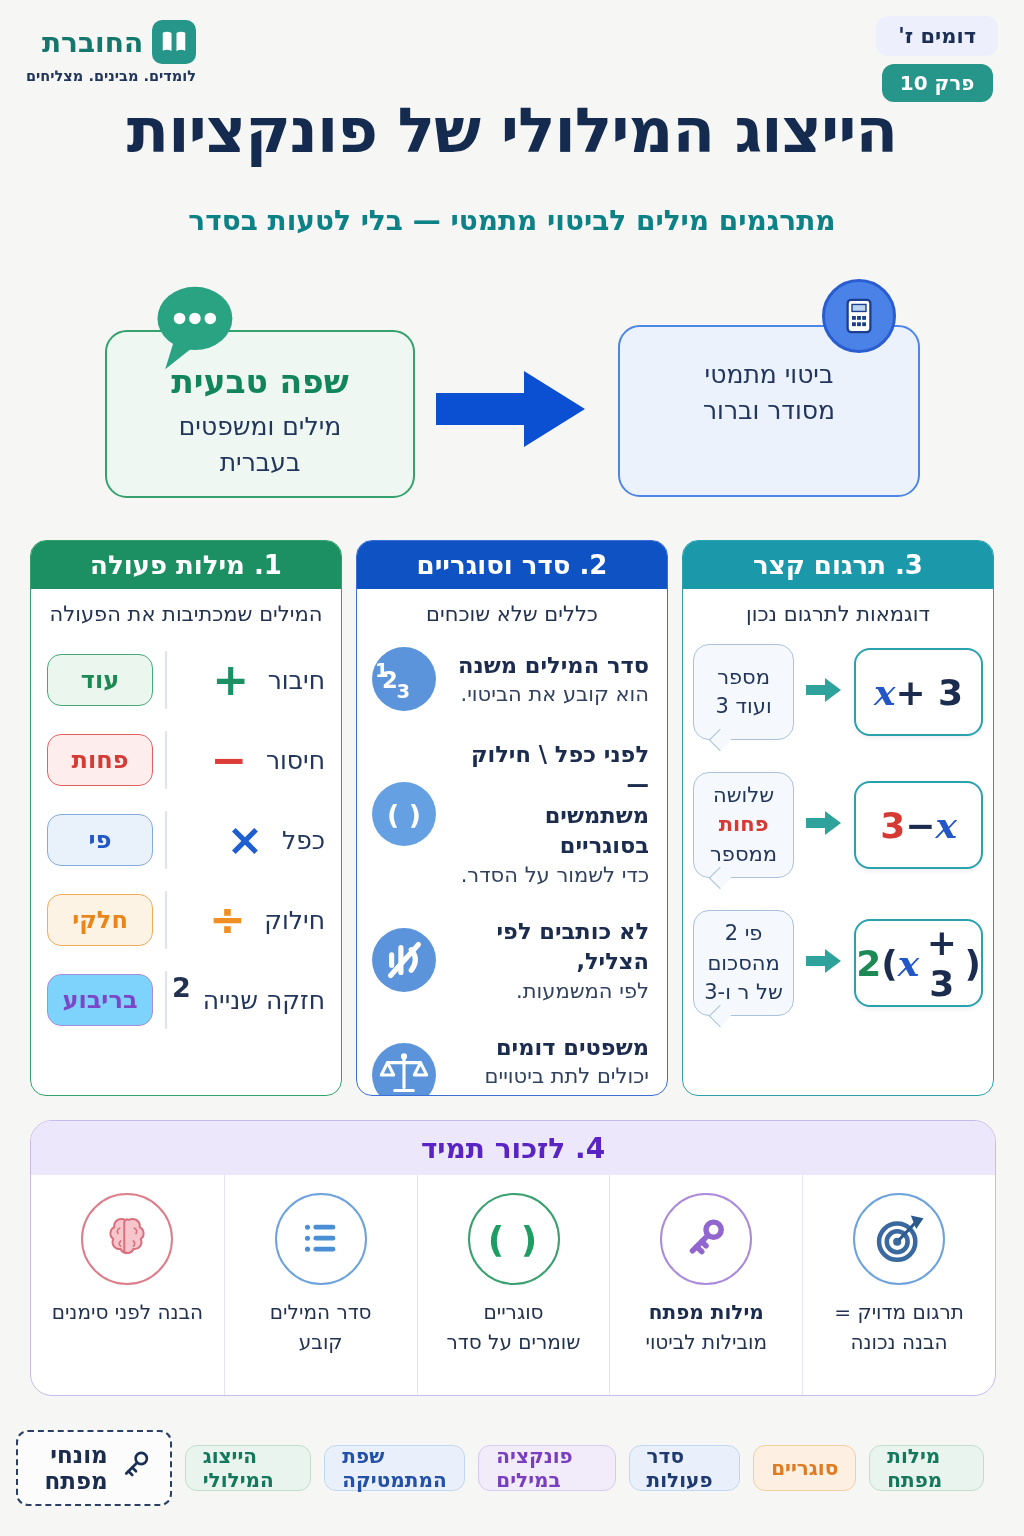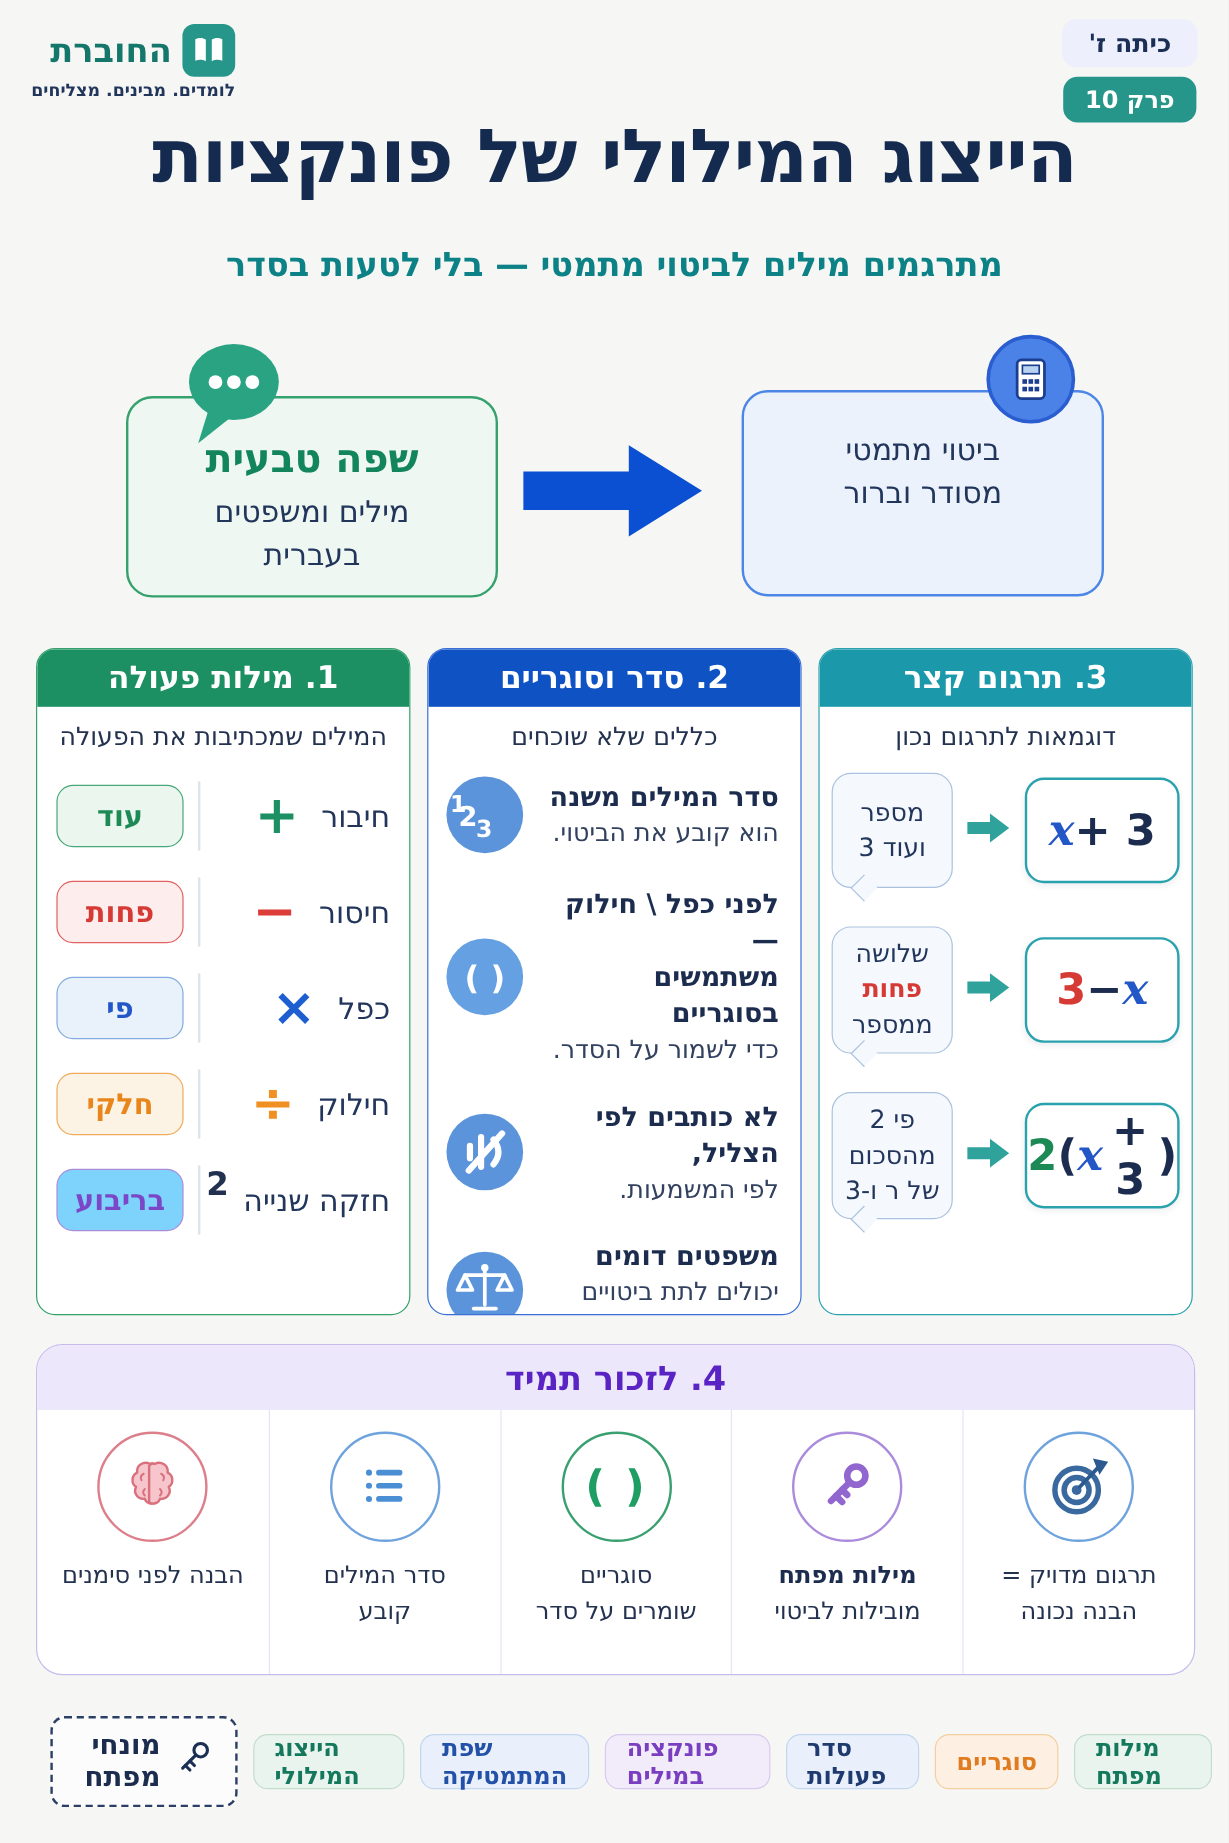--- a/index.html
+++ b/index.html
@@ -93,21 +93,21 @@
   .mem-cell + .mem-cell{border-left:1.5px solid #e6e3f2;}
   .mem-circle{width:92px;height:92px;border-radius:50%;margin:0 auto 12px auto;
               display:flex;align-items:center;justify-content:center;background:#fff;box-sizing:border-box;}
   .ring-pink{border:2px solid #dd7f8b;} .ring-blue{border:2px solid #6fa3dd;}
   .ring-green{border:2px solid #3aa070;} .ring-purple{border:2px solid #ab8cdc;}
   .mem-l1,.mem-l2{font-size:20px;color:#23324f;line-height:1.5;}
   .mem-bold{font-weight:800;color:#1b2c4e;}
   .paren-glyph{font-size:36px;font-weight:800;color:#1f9e63;letter-spacing:2px;}
 
   
-  .footer{position:absolute;top:1430px;left:42px;width:968px;display:flex;direction:ltr;align-items:center;gap:13px;}
+  .footer{position:absolute;top:1430px;left:16px;width:968px;display:flex;direction:ltr;align-items:center;gap:13px;}
   .kt-box{display:flex;direction:rtl;align-items:center;gap:10px;border:2px dashed #2b3f66;border-radius:12px;
           padding:10px 16px;background:#fbfcfb;}
   .kt-label{font-size:23px;font-weight:800;color:#1b2c4e;}
   .tag{height:46px;border-radius:12px;padding:0 17px;display:flex;align-items:center;font-size:20px;font-weight:bold;box-sizing:border-box;}
   .tag-green{background:#e9f4ee;border:1.5px solid #c2ddcc;color:#14785c;}
   .tag-blue{background:#e9f0fb;border:1.5px solid #c3d6f0;color:#2351a8;}
   .tag-purple{background:#f2ecfa;border:1.5px solid #d8c9ef;color:#7a3fc0;}
   .tag-navy{background:#e9f0fb;border:1.5px solid #c3d6f0;color:#1e3a6e;}
   .tag-orange{background:#fdf0e3;border:1.5px solid #f3cf9f;color:#e07b1f;}
 </style>
@@ -123,21 +123,21 @@
           <path fill="#fff" d="M3 4.6c2.3-1.2 4.9-1.2 7 .2v14.4c-2.1-1.2-4.7-1.3-7-.3V4.6z"></path>
           <path fill="#fff" d="M21 4.6c-2.3-1.2-4.9-1.2-7 .2v14.4c2.1-1.2 4.7-1.3 7-.3V4.6z"></path>
         </svg>
       </span>
       <span class="logo-title">החוברת</span>
     </div>
     <div class="logo-tag">לומדים. מבינים. מצליחים</div>
   </div>
 
   <div class="badges">
-    <span class="badge-grade">כיתה ז'</span>
+    <span class="badge-grade">דומים ז'</span>
     <span class="badge-chapter">פרק 10</span>
   </div>
 
   <div class="page-title">הייצוג המילולי של פונקציות</div>
   <div class="page-subtitle">מתרגמים מילים לביטוי מתמטי — בלי לטעות בסדר</div>
 
   <div class="flow-box box-natural">
     <span class="bubble-ic">
       <svg viewBox="0 0 100 100" width="96" height="96">
         <ellipse cx="52" cy="40" rx="39" ry="33" fill="#2aa383"></ellipse>

